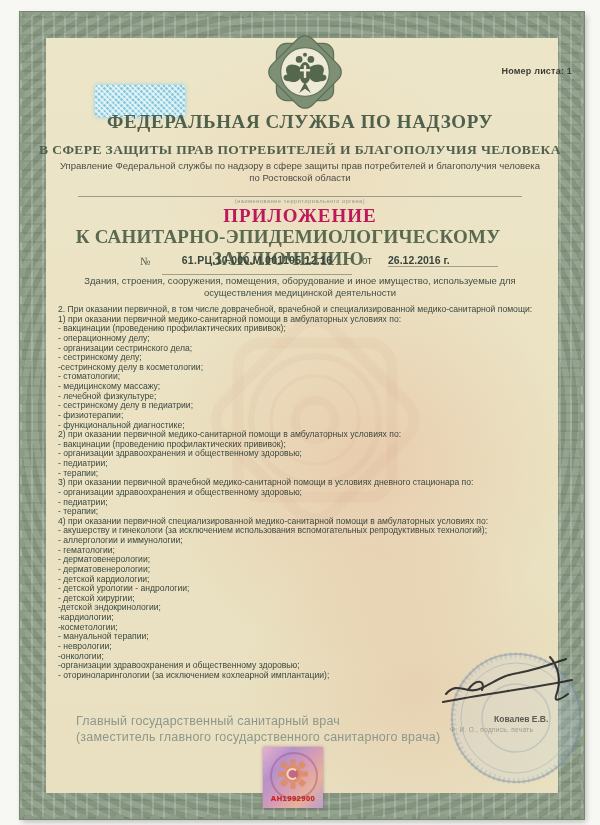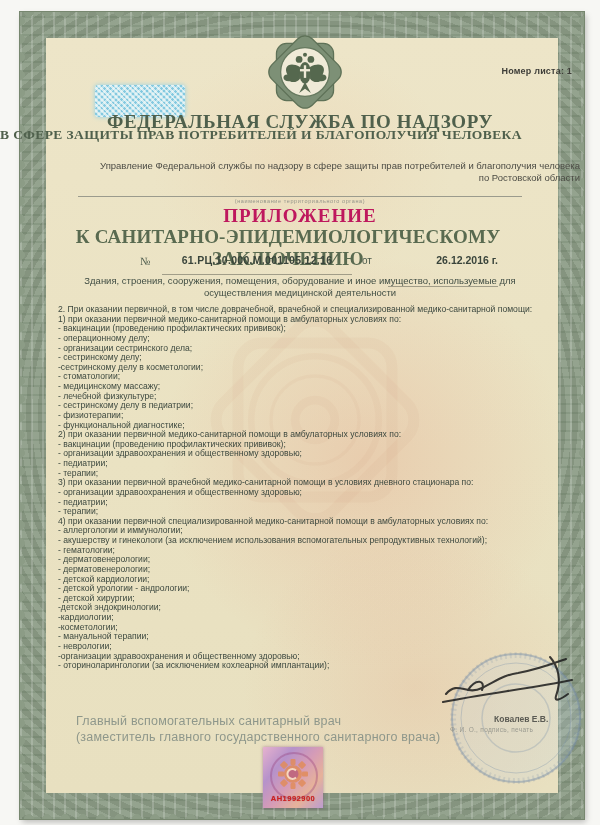--- a/index.html
+++ b/index.html
@@ -56,45 +56,45 @@
     opacity:.9;
   }
 
   .sheet-no{right:28px;top:66px;font-size:9px;font-weight:bold;color:#3d3d38;letter-spacing:.2px;padding-left:39px;}
 
   .emblem{left:263px;top:30px;width:84px;height:84px;}
 
   .hdr1{left:0;top:111px;width:600px;text-align:center;
     font-family:"Liberation Serif",serif;font-weight:bold;font-size:19px;
     color:#4f604c;letter-spacing:.6px;}
-  .hdr2{left:0;top:127px;width:600px;text-align:left;
+  .hdr2{left:0;top:142px;width:600px;text-align:center;
     font-family:"Liberation Serif",serif;font-weight:bold;font-size:13.5px;
     color:#4f604c;letter-spacing:.4px;}
-  .org{left:60px;top:160px;width:480px;text-align:right;
-    font-size:9.5px;line-height:12px;color:#4b4b44;margin-left:40px;}
+  .org{left:60px;top:160px;width:480px;text-align:center;
+    font-size:9.5px;line-height:12px;color:#4b4b44;}
   .rule{left:78px;top:196px;width:444px;border-top:1px solid #9b9b8d;height:0;}
   .rule-cap{left:0;top:198px;width:600px;text-align:center;
     font-size:5.5px;color:#95958a;letter-spacing:.6px;}
 
   .title1{left:0;top:205px;width:600px;text-align:center;
     font-family:"Liberation Serif",serif;font-weight:bold;font-size:19px;
     color:#be185d;letter-spacing:1px;}
   .title2{left:0;top:226px;width:520px;text-align:center;
     font-family:"Liberation Serif",serif;font-weight:bold;font-size:19px;
     color:#596a50;letter-spacing:.2px;margin-left:28px;}
 
   .numrow{left:0;top:252px;width:600px;height:18px;font-size:10px;color:#4b5a4b;}
   .num-label{position:absolute;left:140px;top:3px;font-family:"Liberation Serif",serif;font-size:11px;}
   .num-value{position:absolute;left:162px;top:2px;width:190px;text-align:center;
     font-weight:bold;font-size:10.5px;color:#39443b;letter-spacing:.3px;
     border-bottom:1px solid rgba(100,100,88,.55);padding-bottom:8px;}
   .date-label{position:absolute;left:362px;top:3px;font-size:10px;}
-  .date-value{position:absolute;left:388px;top:2px;width:110px;text-align:right;
+  .date-value{position:absolute;left:388px;top:2px;width:110px;text-align:left;
     font-weight:bold;font-size:10.5px;color:#39443b;
-    border-bottom:1px solid rgba(100,100,88,.55);padding-bottom:20px;}
+    border-bottom:1px solid rgba(100,100,88,.55);padding-bottom:0;}
 
   .subject{left:70px;top:275px;width:460px;text-align:center;
     font-size:9.5px;line-height:11.5px;color:#414e44;}
 
   .bodylist{left:58px;top:305px;width:505px;font-size:8.6px;line-height:9.62px;
     color:#3b473e;}
   .body-line{white-space:nowrap;}
 
   .watermark{left:205px;top:310px;width:220px;height:220px;opacity:.55;}
 
@@ -197,33 +197,34 @@
     <div class="body-line">2) при оказании первичной медико-санитарной помощи в амбулаторных условиях по:</div>
     <div class="body-line">- вакцинации (проведению профилактических прививок);</div>
     <div class="body-line">- организации здравоохранения и общественному здоровью;</div>
     <div class="body-line">- педиатрии;</div>
     <div class="body-line">- терапии;</div>
     <div class="body-line">3) при оказании первичной врачебной медико-санитарной помощи в условиях дневного стационара по:</div>
     <div class="body-line">- организации здравоохранения и общественному здоровью;</div>
     <div class="body-line">- педиатрии;</div>
     <div class="body-line">- терапии;</div>
     <div class="body-line">4) при оказании первичной специализированной медико-санитарной помощи  в амбулаторных условиях по:</div>
+    <div class="body-line">- акушерству и гинекологи (за исключением использования вспомогательных репродуктивных технологий);</div>
     <div class="body-line">- аллергологии и иммунологии;</div>
-    <div class="body-line">- акушерству и гинекологи (за исключением использования вспомогательных репродуктивных технологий);</div>
     <div class="body-line">- гематологии;</div>
     <div class="body-line">- дерматовенерологии;</div>
     <div class="body-line">- дерматовенерологии;</div>
     <div class="body-line">- детской кардиологии;</div>
     <div class="body-line">- детской урологии - андрологии;</div>
     <div class="body-line">- детской хирургии;</div>
     <div class="body-line">-детской эндокринологии;</div>
     <div class="body-line">-кардиологии;</div>
     <div class="body-line">-косметологии;</div>
     <div class="body-line">- мануальной терапии;</div>
     <div class="body-line">- неврологии;</div>
+    <div class="body-line">-онкологии;</div>
     <div class="body-line">-организации здравоохранения и общественному здоровью;</div>
     <div class="body-line">- оториноларингологии (за исключением кохлеарной имплантации);</div>
   </div>
 
 <svg class="abs stamp" viewBox="0 0 136 136">
   <circle cx="68" cy="68" r="64" fill="rgba(198,212,226,0.22)" stroke="rgba(115,140,168,0.45)" stroke-width="2"></circle>
   <circle cx="68" cy="68" r="55" fill="none" stroke="rgba(115,140,168,0.32)" stroke-width="1"></circle>
   <circle cx="68" cy="68" r="34" fill="none" stroke="rgba(115,140,168,0.28)" stroke-width="1.5"></circle>
   <circle cx="68" cy="68" r="63" fill="none" stroke="rgba(115,140,168,0.18)" stroke-width="6" stroke-dasharray="2 3"></circle>
 </svg>
@@ -231,21 +232,21 @@
 <svg class="abs signature-svg" viewBox="0 0 145 62">
   <g fill="none" stroke="#1c1c1c" stroke-width="2.1" stroke-linecap="round" opacity="0.85">
     <path d="M8 44 C20 30 28 46 44 38 C60 30 66 25 80 23 C98 20 114 14 128 9"></path>
     <path d="M5 52 C45 44 95 38 134 30"></path>
     <path d="M112 7 C120 16 124 30 118 46 C116 52 122 50 130 44"></path>
     <path d="M30 40 C38 28 48 30 44 40"></path>
   </g>
 </svg>
 
 <div class="abs signatory">
-  <div>Главный вспомогательных санитарный врач</div>
+  <div>Главный государственный санитарный врач</div>
   <div>(заместитель главного государственного санитарного врача)</div>
 </div>
 
 <div class="abs signer-name">Ковалев Е.В.</div>
 <div class="abs signer-cap">Ф. И. О., подпись, печать</div>
 
 <div class="abs holo">
   <div class="holo-ring"></div>
   <svg class="holo-gear" viewBox="0 0 34 34">
     <g fill="rgba(224,140,90,0.85)">

